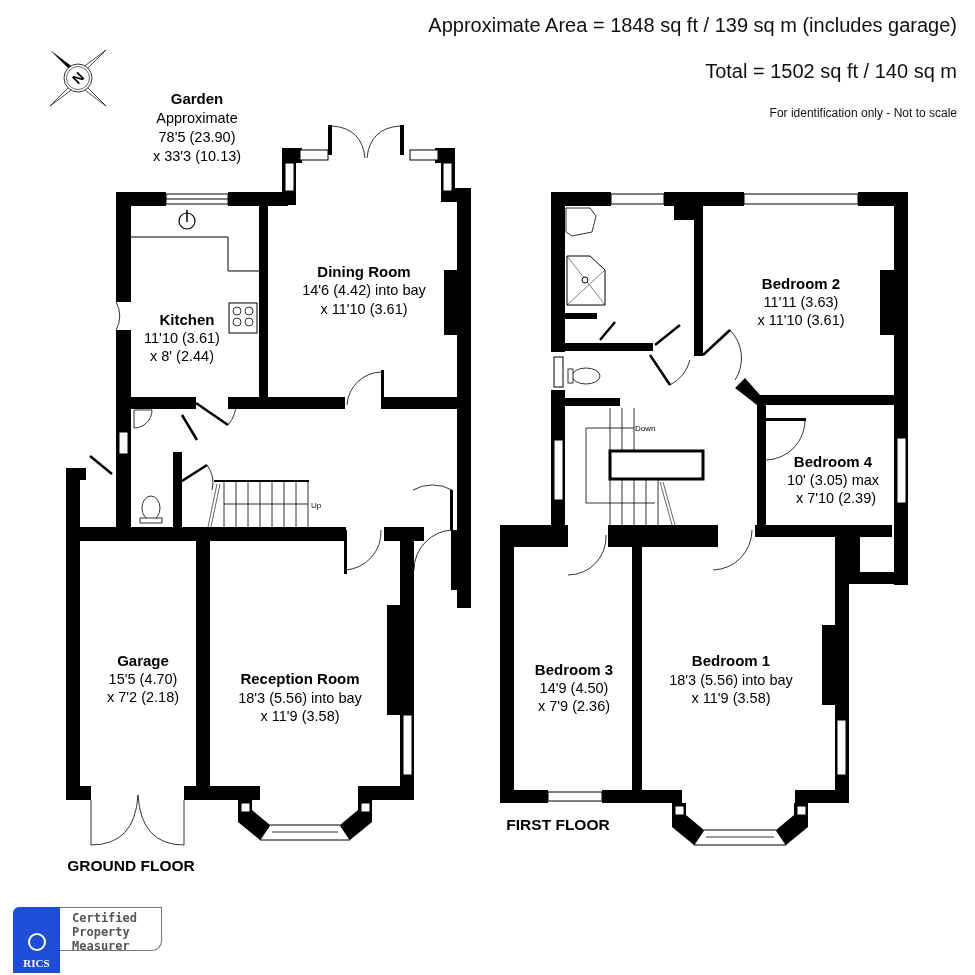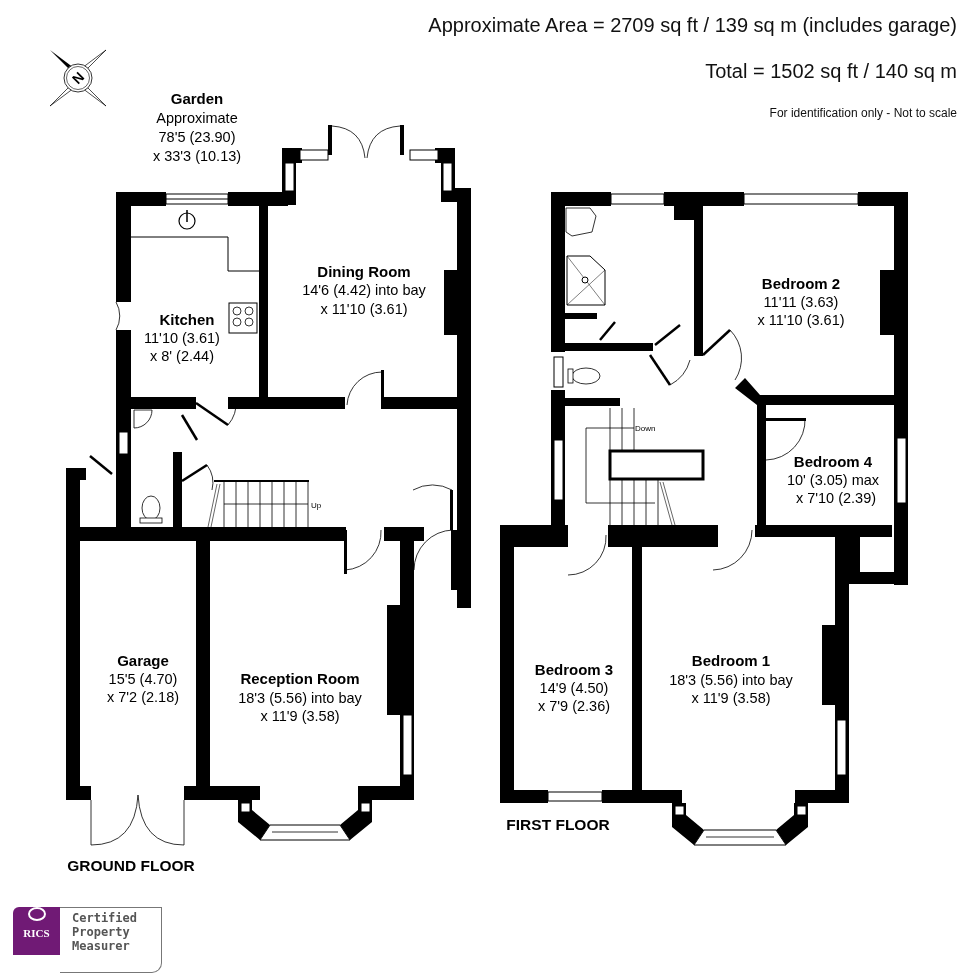--- a/index.html
+++ b/index.html
@@ -8,35 +8,35 @@
   .area-block { position: absolute; right: 18px; top: 12px; text-align: right; }
   .area-line { font-size: 20px; line-height: 26px; color: #111; }
   .area-line.total { margin-top: 20px; }
   .area-note { font-size: 12px; margin-top: 22px; color: #111; }
   svg.plan { position: absolute; left: 0; top: 0; }
   .room-name { font-weight: bold; font-size: 15px; }
   .room-dim { font-size: 14.5px; }
   .floor-label { font-weight: bold; font-size: 15.5px; }
   .small-label { font-size: 8px; }
   .footer { position: absolute; left: 13px; top: 907px; display: flex; align-items: flex-start; }
-  .rics-logo { width: 47px; height: 48px; background: #701a75; color: #fff;
+  .rics-logo { width: 47px; height: 66px; background: #1d4ed8; color: #fff;
                display: flex; flex-direction: column; align-items: center; justify-content: flex-end;
                font-family: "Liberation Serif", serif; font-weight: bold; font-size: 11px;
-               padding-bottom: 16px; box-sizing: border-box; border-radius: 6px 0 0 0; }
+               padding-bottom: 4px; box-sizing: border-box; border-radius: 6px 0 0 0; }
   .rics-lion { width: 18px; height: 18px; border-radius: 50%; border: 2px solid #fff; margin-bottom: 6px; box-sizing: border-box; }
-  .cert-box { width: 102px; height: 66px; border: 1.5px solid #777; border-left: none;
+  .cert-box { width: 102px; height: 44px; border: 1.5px solid #777; border-left: none;
               border-radius: 0 0 10px 0; box-sizing: border-box; padding: 3px 0 0 12px;
               font-family: "DejaVu Sans Mono", monospace; font-size: 12px; line-height: 14px; color: #555; font-weight: bold; }
   .footer-text { margin-left: 10px; font-size: 12px; line-height: 14.5px; color: #555; }
 </style>
 </head>
 <body>
 
 <div class="area-block">
-  <div class="area-line">Approximate Area = 2709 sq ft / 139 sq m (includes garage)</div>
+  <div class="area-line">Approximate Area = 1848 sq ft / 139 sq m (includes garage)</div>
   <div class="area-line total">Total = 1502 sq ft / 140 sq m</div>
   <div class="area-note">For identification only - Not to scale</div>
 </div>
 
 <svg class="plan" width="975" height="975" viewBox="0 0 975 975">
 
   <g transform="translate(78,78)">
     <polygon points="-28,-28 -6,-6 -4,4 4,-4" fill="#000"></polygon>
     <polygon points="28,-28 6,-6 4,4 -4,-4" fill="none" stroke="#000" stroke-width="0.7"></polygon>
     <polygon points="28,28 6,6 4,-4 -4,4" fill="none" stroke="#000" stroke-width="0.7"></polygon>

